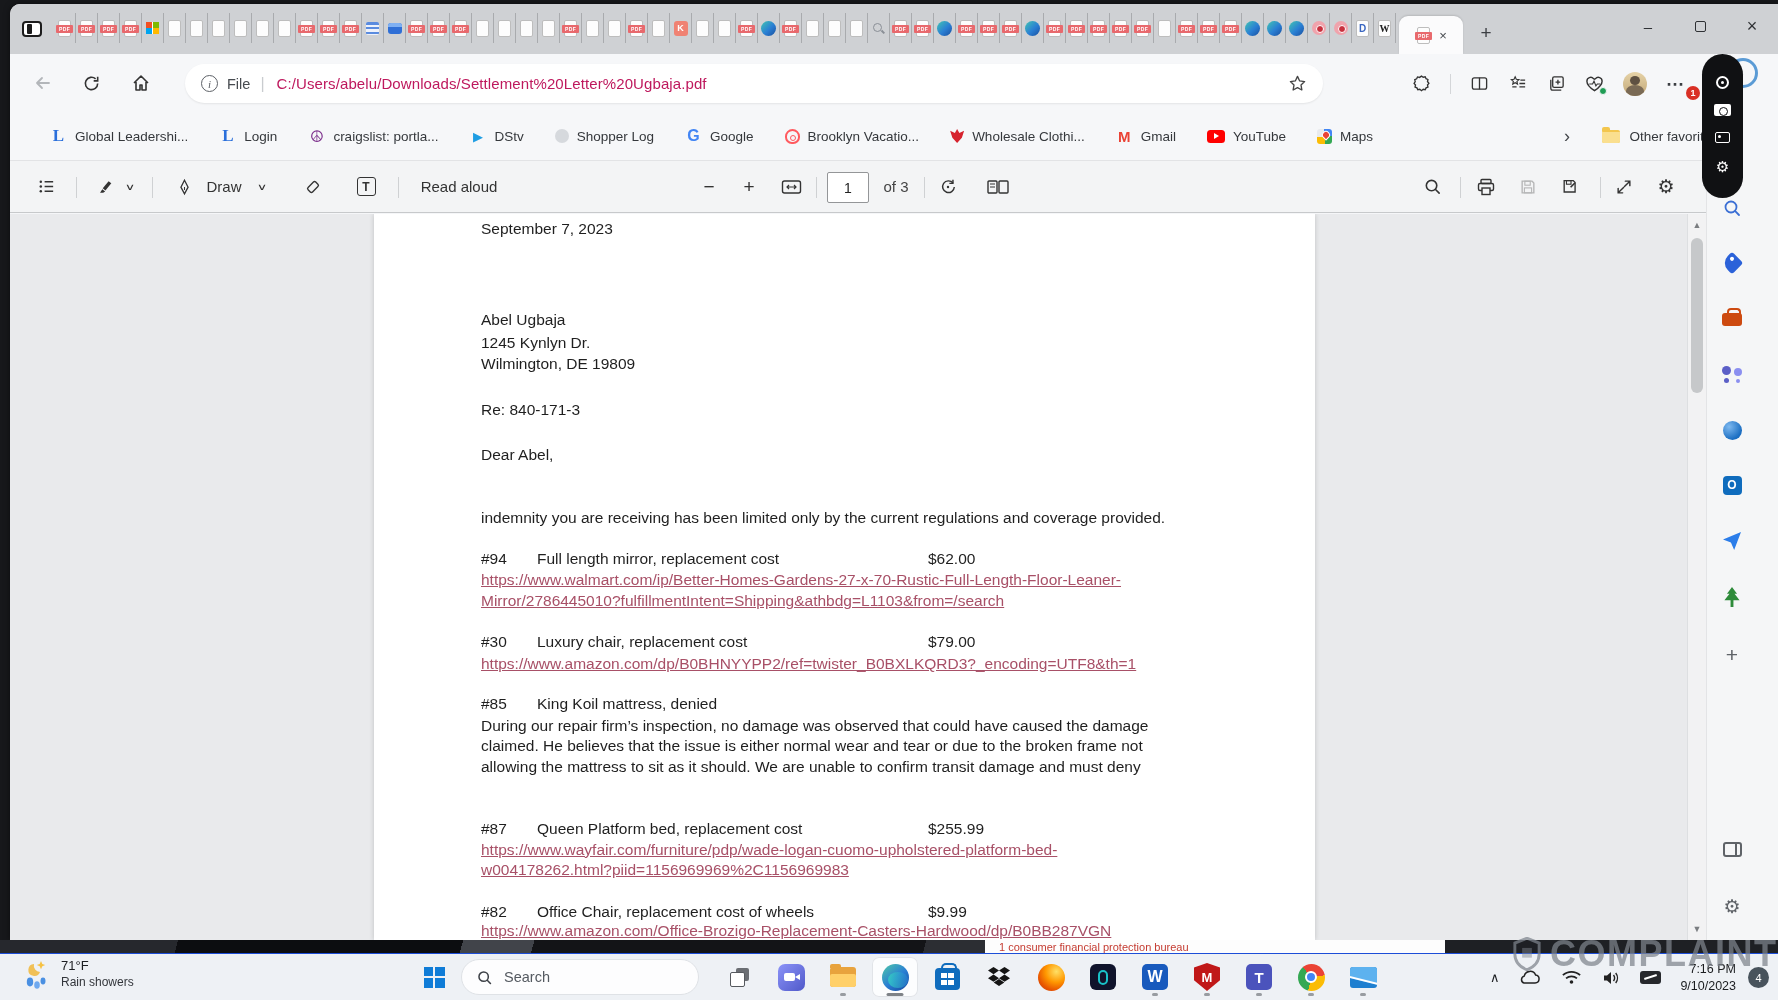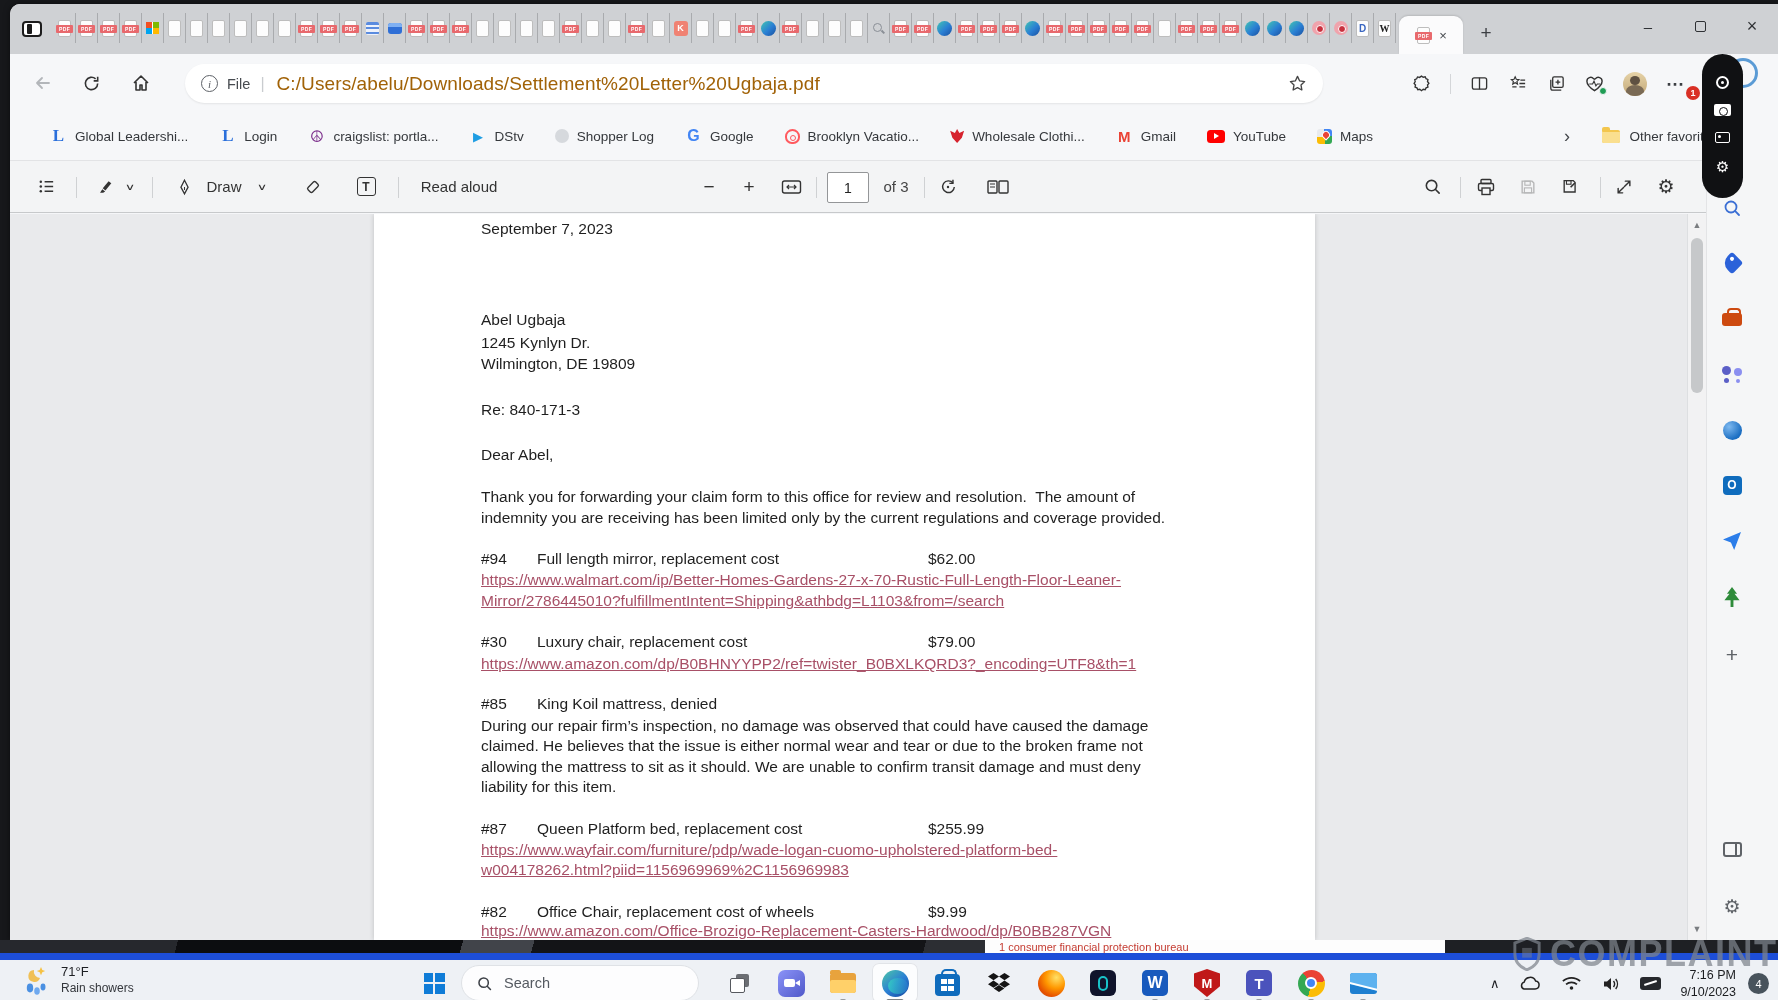--- a/index.html
+++ b/index.html
@@ -45,21 +45,21 @@
 
   
   .navbar{position:absolute;left:0;top:50px;right:0;height:58px;background:#f6f7f9;display:flex;align-items:center;}
   .navicon{width:34px;height:34px;display:flex;align-items:center;justify-content:center;color:#3a3d41;}
   .navicon.disabled{color:#b3b6ba;}
   .urlpill{position:absolute;left:175px;top:10px;width:1138px;height:39px;background:#fff;border-radius:20px;
     display:flex;align-items:center;box-shadow:0 1px 2px rgba(0,0,0,.08);padding:0 16px;}
   .infoicon{width:17px;height:17px;border:1.4px solid #5d6167;border-radius:50%;color:#5d6167;font-size:11px;display:flex;align-items:center;justify-content:center;font-family:"Liberation Serif",serif;font-style:italic;margin-right:9px;}
   .scheme{font-size:14.5px;color:#474b50;margin-right:10px;}
   .pillsep{color:#c9cccf;font-size:16px;margin-right:12px;font-weight:300;}
-  .urltext{font-size:19px;color:#a16207;letter-spacing:.1px;}
+  .urltext{font-size:15px;color:#be185d;letter-spacing:.1px;}
   .pillstar{margin-left:auto;color:#44474b;}
   .navright{position:absolute;right:60px;top:10px;height:39px;display:flex;align-items:center;gap:19px;color:#333;}
   .nrsep{width:1px;height:20px;background:#d4d6d9;}
   .avatar{width:24px;height:24px;border-radius:50%;background:linear-gradient(#e6d3a8,#c2a878);position:relative;overflow:hidden;}
   .avatar::before{content:"";position:absolute;left:7px;top:4px;width:10px;height:9px;border-radius:50%;background:#5f5142;}
   .avatar::after{content:"";position:absolute;left:3px;top:13px;width:18px;height:12px;border-radius:50% 50% 0 0;background:#7a6a55;}
   .more{position:relative;font-size:18px;font-weight:bold;color:#3b3e42;letter-spacing:1px;}
   .morebadge{position:absolute;right:-9px;bottom:-7px;width:14px;height:14px;border-radius:50%;background:#d93025;color:#fff;
     font-size:9px;display:flex;align-items:center;justify-content:center;font-weight:bold;}
   .heartwrap{position:relative;}
@@ -145,21 +145,21 @@
   .w-panel::after{content:"";position:absolute;left:2px;top:2px;width:3px;height:3px;background:#fff;border-radius:50%;}
   .w-gear{font-size:15px;}
 
   
   .desktop{position:absolute;left:0;top:940px;width:1778px;height:13px;
     background:linear-gradient(105deg,#26282d 0 10%,#0c0d10 10% 26%,#41444a 26% 30%,#131417 30% 52%,#2c2e33 52% 57%,#0a0b0d 57% 78%,#1e2024 78% 100%);}
   .footstrip{position:absolute;left:985px;top:0;width:460px;height:13px;background:#fdfdfd;display:flex;align-items:center;padding-left:14px;}
   .footnote{font-size:11px;color:#c43b31;white-space:nowrap;}
 
   
-  .taskbar{position:absolute;left:0;top:953px;width:1778px;height:47px;background:#eef1f5;border-top:7px solid #1d4ed8;}
+  .taskbar{position:absolute;left:0;top:953px;width:1778px;height:47px;background:#eef1f5;border-top:1px solid #1d4ed8;}
   .weather{position:absolute;left:22px;top:4px;display:flex;align-items:center;gap:9px;}
   .wtxt{display:flex;flex-direction:column;line-height:1.25;}
   .wtemp{font-size:13px;color:#1d1f23;}
   .wdesc{font-size:12px;color:#33363b;}
   .centerdock{position:absolute;left:412px;top:3px;display:flex;align-items:center;gap:5px;}
   .startbtn{width:44px;height:40px;display:flex;align-items:center;justify-content:center;}
   .winlogo{width:21px;height:21px;background:#0f7cd7;position:relative;}
   .winlogo::before{content:"";position:absolute;left:0;top:9.5px;width:21px;height:2px;background:#eef1f5;}
   .winlogo::after{content:"";position:absolute;left:9.5px;top:0;width:2px;height:21px;background:#eef1f5;}
   .searchpill{width:238px;height:36px;border-radius:18px;background:#fdfdfe;border:1px solid #dfe2e6;display:flex;align-items:center;gap:11px;padding:0 14px;margin-right:12px;}
@@ -638,32 +638,30 @@
 
   <div class="content">
     <div class="page">
       <div class="doc" id="doc">
           <div class="dline" style="top:4px">September 7, 2023</div>
           <div class="dline" style="top:95px">Abel Ugbaja</div>
           <div class="dline" style="top:118px">1245 Kynlyn Dr.</div>
           <div class="dline" style="top:139px">Wilmington, DE 19809</div>
           <div class="dline" style="top:185px">Re: 840-171-3</div>
           <div class="dline" style="top:230px">Dear Abel,</div>
-          <div class="dline" style="top:272px">Thank you for forwarding your claim form to this office for review and resolution.  The amount of</div>
           <div class="dline" style="top:293px">indemnity you are receiving has been limited only by the current regulations and coverage provided.</div>
           <div class="dline" style="top:334px"><span class="num">#94</span><span>Full length mirror, replacement cost</span><span class="price">$62.00</span></div>
           <div class="dline link" style="top:355px">https://www.walmart.com/ip/Better-Homes-Gardens-27-x-70-Rustic-Full-Length-Floor-Leaner-</div>
           <div class="dline link" style="top:376px">Mirror/2786445010?fulfillmentIntent=Shipping&amp;athbdg=L1103&amp;from=/search</div>
           <div class="dline" style="top:417px"><span class="num">#30</span><span>Luxury chair, replacement cost</span><span class="price">$79.00</span></div>
           <div class="dline link" style="top:439px">https://www.amazon.com/dp/B0BHNYYPP2/ref=twister_B0BXLKQRD3?_encoding=UTF8&amp;th=1</div>
           <div class="dline" style="top:479px"><span class="num">#85</span><span>King Koil mattress, denied</span><span class="price"></span></div>
           <div class="dline" style="top:501px">During our repair firm’s inspection, no damage was observed that could have caused the damage</div>
           <div class="dline" style="top:521px">claimed. He believes that the issue is either normal wear and tear or due to the broken frame not</div>
           <div class="dline" style="top:542px">allowing the mattress to sit as it should. We are unable to confirm transit damage and must deny</div>
-          <div class="dline" style="top:562px">liability for this item.</div>
           <div class="dline" style="top:604px"><span class="num">#87</span><span>Queen Platform bed, replacement cost</span><span class="price">$255.99</span></div>
           <div class="dline link" style="top:625px">https://www.wayfair.com/furniture/pdp/wade-logan-cuomo-upholstered-platform-bed-</div>
           <div class="dline link" style="top:645px">w004178262.html?piid=1156969969%2C1156969983</div>
           <div class="dline" style="top:687px"><span class="num">#82</span><span>Office Chair, replacement cost of wheels</span><span class="price">$9.99</span></div>
           <div class="dline link" style="top:706px">https://www.amazon.com/Office-Brozigo-Replacement-Casters-Hardwood/dp/B0BB287VGN</div>
         </div>
     </div>
     <div class="scroll">
       <span class="arr" style="top:6px">▲</span>
       <span class="thumb"></span>

